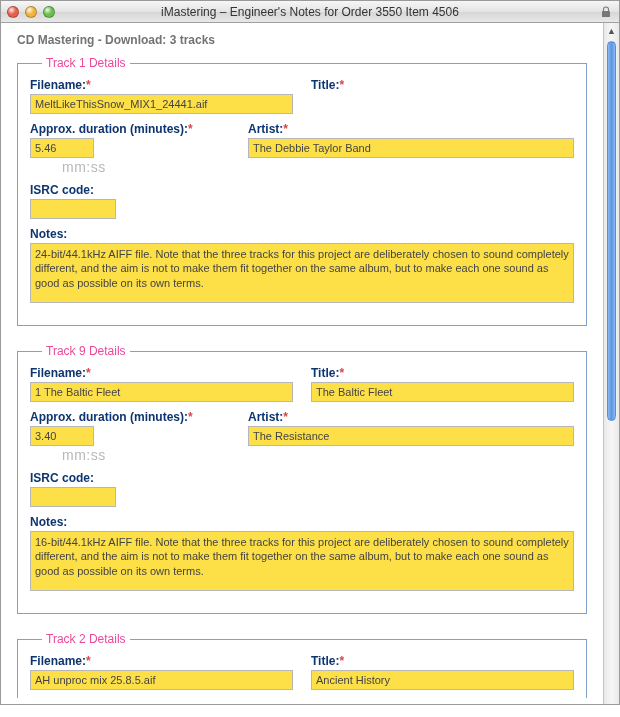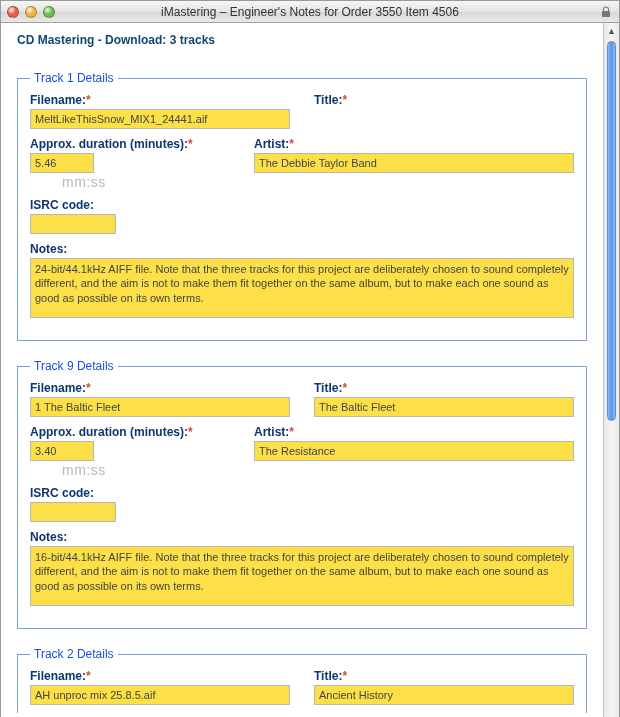--- a/index.html
+++ b/index.html
@@ -86,38 +86,39 @@
   }
 
   h1.page-title {
     font-size: 17px;
     color: #0d3570;
     margin: 6px 0 4px 0;
     font-weight: bold;
   }
   .subtitle {
     font-size: 12px;
-    color: #0c4a6e;
+    color: #737373;
     font-weight: bold;
-    margin-bottom: 24px;
+    margin-bottom: 9px;
   }
 
   fieldset.track {
     border: 1px solid #7fa2c9;
     margin: 0 0 18px 0;
     padding: 8px 12px 12px 12px;
   }
   fieldset.track legend {
-    color: #1d4ed8;
+    color: #ec4899;
     font-size: 12px;
     padding: 0 4px;
+    margin-left: 12px;
   }
   .row {
     display: flex;
-    gap: 24px;
+    gap: 18px;
     margin-bottom: 8px;
   }
   .col {
     flex: 1;
   }
   .col.narrow {
     flex: 0 0 200px;
   }
   label.fld {
     display: block;

